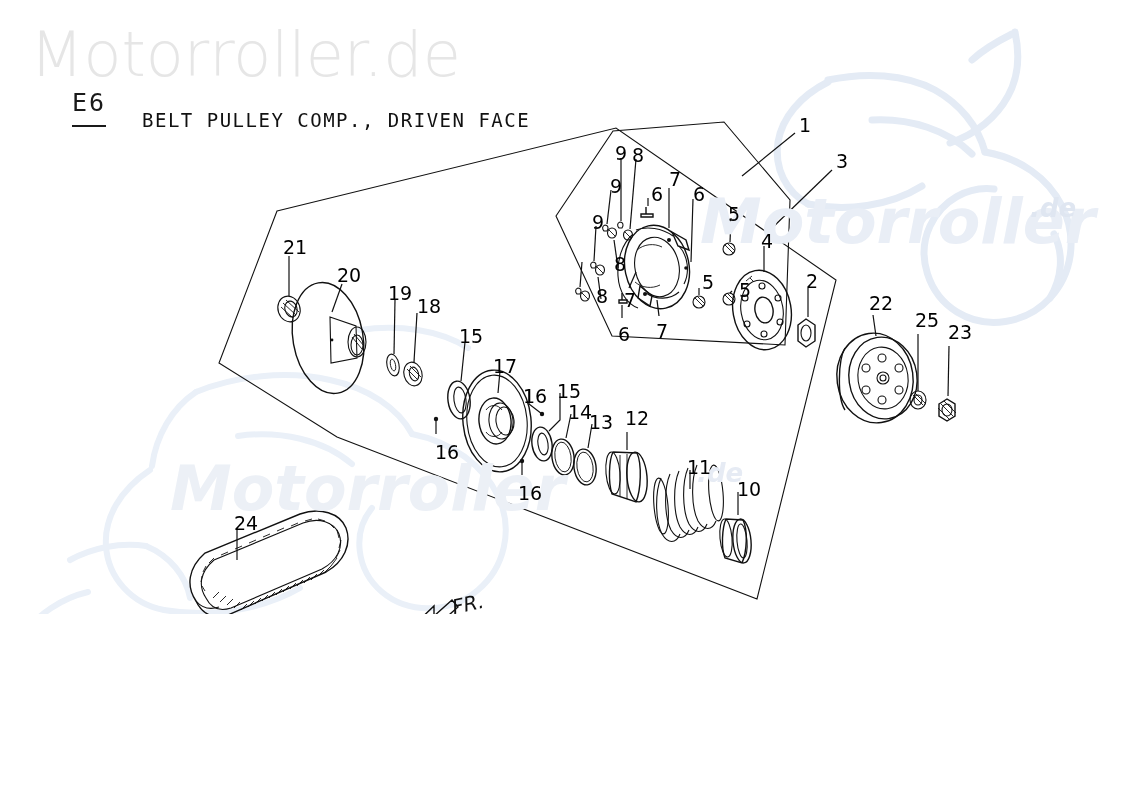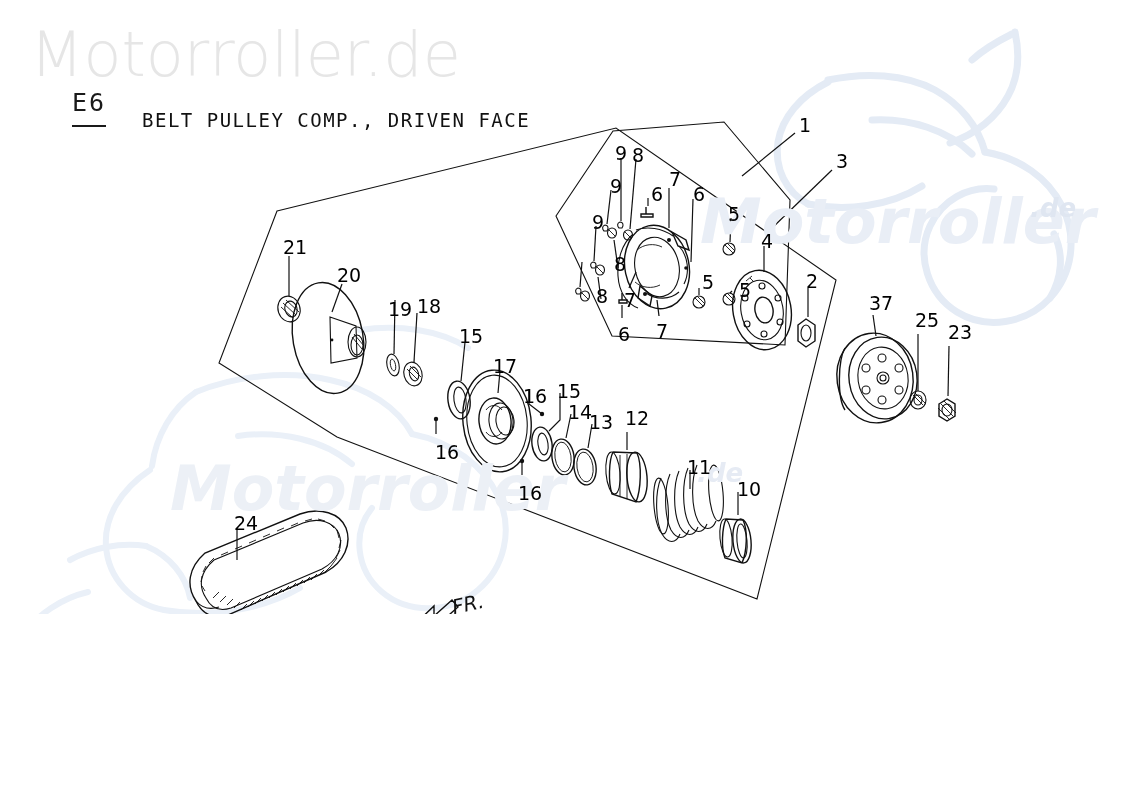--- a/index.html
+++ b/index.html
@@ -488,22 +488,22 @@
       <div class="callout" style="left: 625px; top: 409px;">12</div>
       <div class="callout" style="left: 589px; top: 413px;">13</div>
       <div class="callout" style="left: 568px; top: 403px;">14</div>
       <div class="callout" style="left: 459px; top: 327px;">15</div>
       <div class="callout" style="left: 557px; top: 382px;">15</div>
       <div class="callout" style="left: 435px; top: 443px;">16</div>
       <div class="callout" style="left: 523px; top: 387px;">16</div>
       <div class="callout" style="left: 518px; top: 484px;">16</div>
       <div class="callout" style="left: 493px; top: 357px;">17</div>
       <div class="callout" style="left: 411px; top: 297px; margin-left: 6px;">18</div>
-      <div class="callout" style="left: 388px; top: 300px;">19</div>
+      <div class="callout" style="left: 388px; top: 284px;">19</div>
       <div class="callout" style="left: 337px; top: 266px;">20</div>
       <div class="callout" style="left: 283px; top: 238px;">21</div>
-      <div class="callout" style="left: 869px; top: 294px;">37</div>
+      <div class="callout" style="left: 869px; top: 294px;">22</div>
       <div class="callout" style="left: 948px; top: 323px;">23</div>
       <div class="callout" style="left: 234px; top: 500px; margin-top: 14px;">24</div>
       <div class="callout" style="left: 915px; top: 311px;">25</div>
     </div>
 
 </div>
 
 </body></html>

